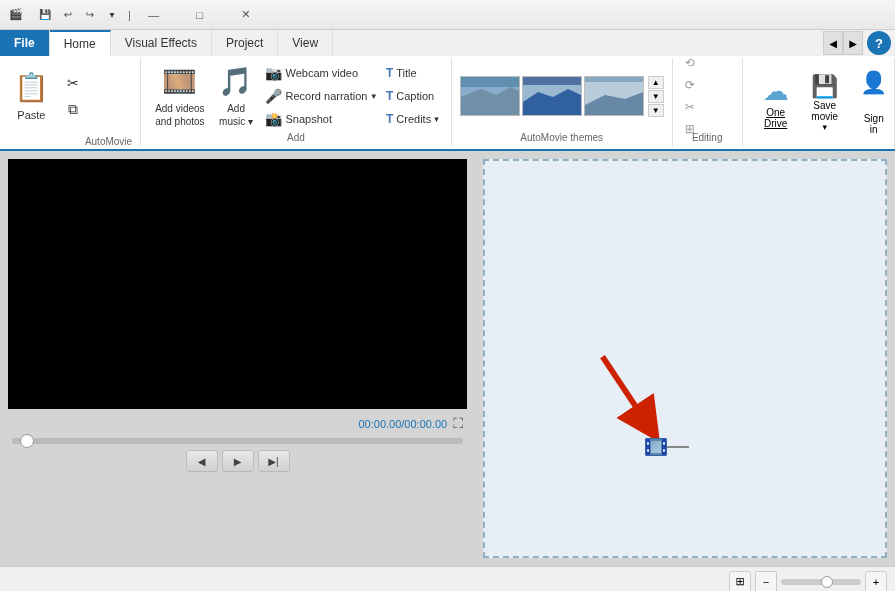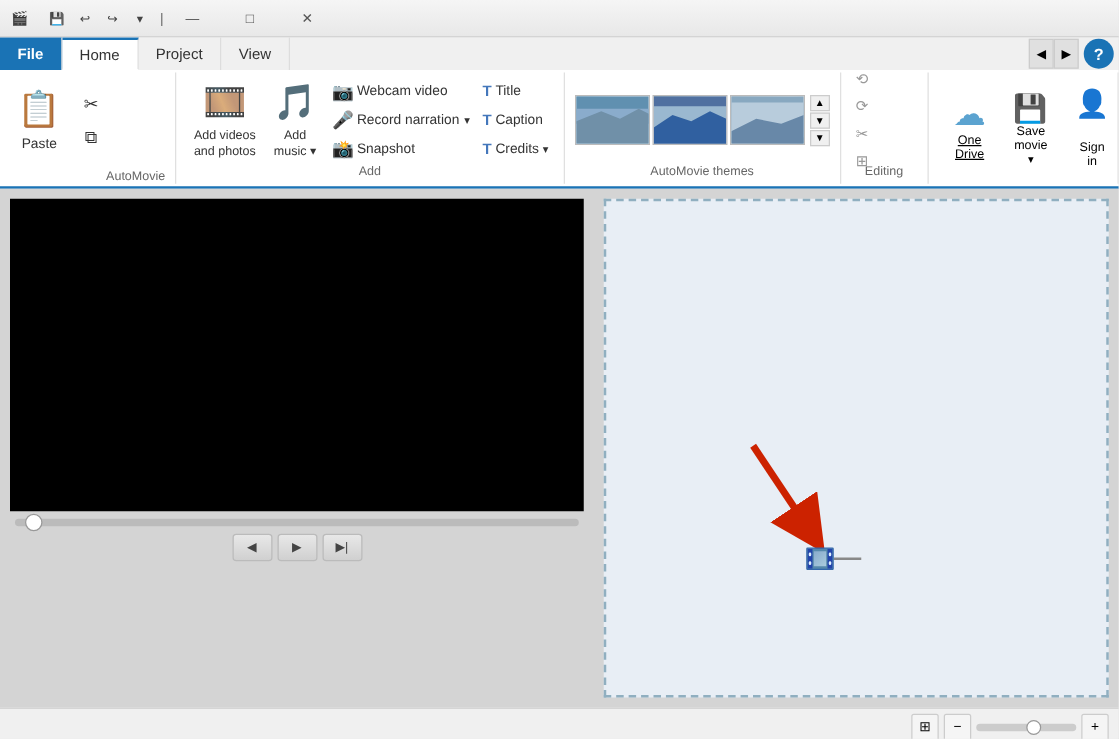--- a/index.html
+++ b/index.html
@@ -321,20 +321,21 @@
   <div id="window-controls">
     <div class="win-btn">—</div>
     <div class="win-btn">□</div>
     <div class="win-btn close">✕</div>
   </div>
 </div>
 
 <div id="ribbon-tabs-row">
   <div class="ribbon-tab file-tab">File</div>
   <div class="ribbon-tab active">Home</div>
+  <div class="ribbon-tab">Visual Effects</div>
   <div class="ribbon-tab">Project</div>
   <div class="ribbon-tab">View</div>
   <div id="ribbon-nav-arrows">
     <div class="nav-arrow">◀</div>
     <div class="nav-arrow">▶</div>
     <div id="help-btn">?</div>
   </div>
 </div>
 
 <div id="ribbon-content">
@@ -483,20 +484,24 @@
     </div>
     <div class="ribbon-group-label" style="margin-top:auto; align-self:flex-end;">Share</div>
   </div>
 
 </div>
 
 <div id="main-content">
 
   <div id="video-preview">
     <div id="video-screen"></div>
+    <div id="time-display">
+      <span id="time-text">00:00.00/00:00.00</span>
+      <div id="fullscreen-btn">⛶</div>
+    </div>
     <div id="progress-bar-container">
       <div id="progress-bar">
         <div id="progress-thumb"></div>
       </div>
     </div>
     <div id="playback-controls">
       <div class="play-btn">◀</div>
       <div class="play-btn">▶</div>
       <div class="play-btn">▶|</div>
     </div>

